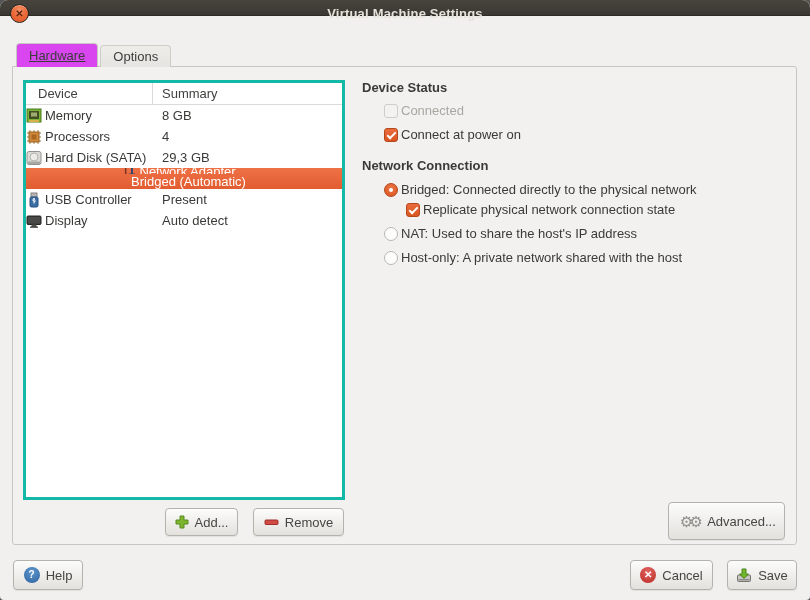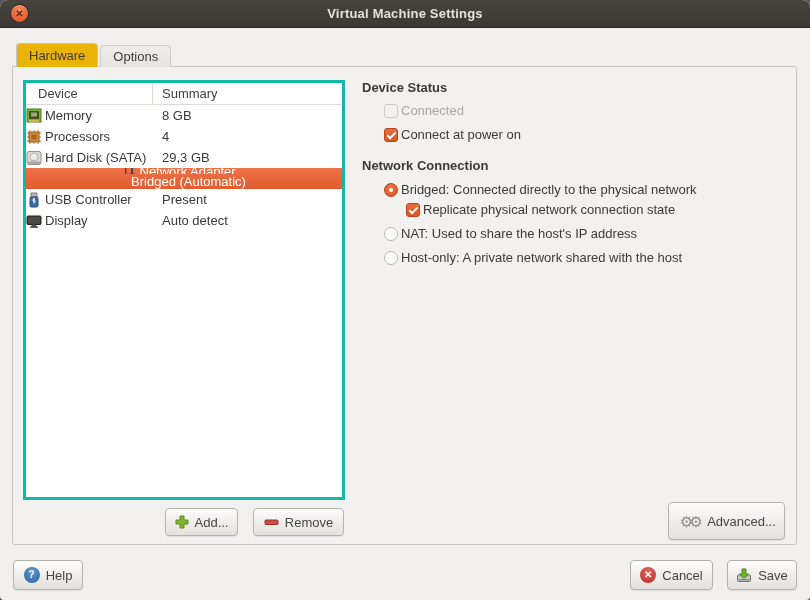--- a/index.html
+++ b/index.html
@@ -2,37 +2,37 @@
 <html><head>
 <meta charset="utf-8">
 <style>
   * { margin:0; padding:0; box-sizing:border-box; }
   html,body { width:810px; height:600px; }
   body { font-family:"Liberation Sans", sans-serif; background:#555; }
   .window { position:relative; width:810px; height:600px; background:#F1F0EE;
             border-radius:8px 8px 4px 4px; overflow:hidden; }
 
   
-  .titlebar { position:absolute; top:0; left:0; right:0; height:28px;
+  .titlebar { position:absolute; top:0; left:0; right:0; height:16px;
               background:linear-gradient(#48443D,#3B3733);
               border-bottom:1px solid #2E2B27; }
   .title { color:#E5E2DB; font-size:13px; font-weight:bold; text-align:center;
            line-height:27px; letter-spacing:.2px; }
   .close-btn { position:absolute; left:10px; top:4px; width:19px; height:19px;
                border-radius:50%; border:1px solid #2A2723; cursor:default;
                background:radial-gradient(circle at 50% 30%, #F6906A 0%, #EC6A39 45%, #DE5526 100%);
                box-shadow:inset 0 1px 0 rgba(255,255,255,.35); }
   .close-btn::after { content:'✕'; position:absolute; left:0; right:0; top:0; bottom:0;
                color:#5C2713; font-size:10px; font-weight:bold; text-align:center; line-height:17px; }
 
   
   .tabs { position:absolute; left:16px; top:43px; display:flex; align-items:flex-end; z-index:3; }
   .tab { font-size:13px; color:#3C3C3A; padding:0 12px; cursor:default; }
-  .tab.active { height:24px; line-height:23px; background:#eab308;
-                border:1px solid #C8C6C1; border-bottom:none; border-radius:4px 4px 0 0; }
+  .tab.active { height:24px; line-height:23px; background:#d946ef;
+                border:1px solid #C8C6C1; border-bottom:none; border-radius:4px 4px 0 0;text-decoration:underline; }
   .tab.inactive { height:22px; line-height:21px; background:linear-gradient(#EFEDEA,#E6E4E0);
                 border:1px solid #CFCDC8; border-bottom:none; border-radius:4px 4px 0 0; margin-left:2px; }
 
   
   .notebook { position:absolute; left:12px; top:66px; width:785px; height:479px;
               background:#F2F1EF; border:1px solid #C8C6C1; border-radius:0 3px 3px 3px; }
 
   
   .device-list { position:absolute; left:23px; top:80px; width:322px; height:420px;
                  background:#FFFFFF; border:3px solid #14b8a6; overflow:hidden; }

